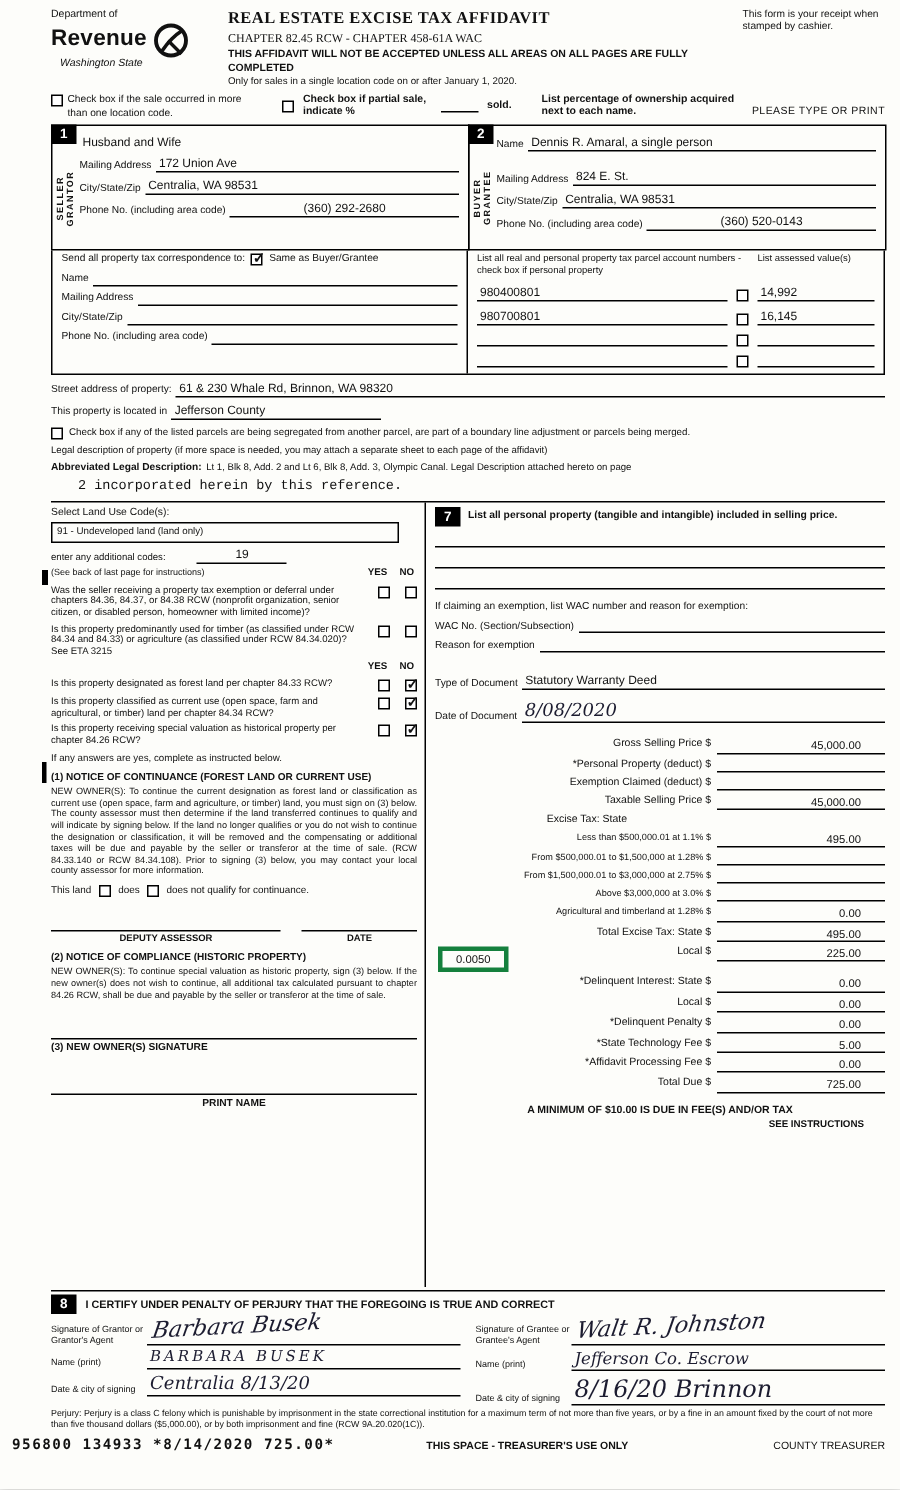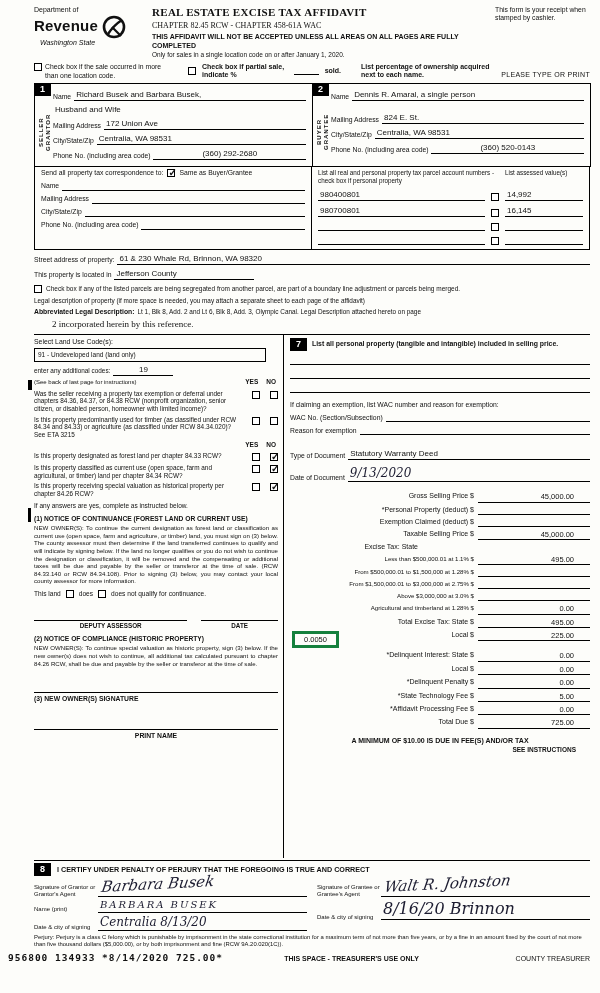--- a/index.html
+++ b/index.html
@@ -43,27 +43,27 @@
 .phead{display:flex;gap:6px}
 .ph1{flex:1;font-size:6.3px}
 .ph2{width:78px;font-size:6.3px}
 .prow{display:flex;align-items:flex-end;gap:6px;margin-top:5px}
 .pnum{flex:1;border-bottom:1px solid #000;min-height:9px;padding:0 2px}
 .pval{width:78px;border-bottom:1px solid #000;min-height:9px;padding:0 2px}
 
 .liner{display:flex;align-items:flex-end;margin-top:4px}
 .small{font-size:6.4px}
 .segrow{display:flex;gap:4px;align-items:center;margin-top:5px;font-size:6.5px}
-.monoline{font-family:Liberation Serif, serif;font-size:9px;margin:3px 0 2px 18px}
+.monoline{font-family:Liberation Mono, monospace;font-size:9px;margin:3px 0 2px 18px}
 
 .cols{display:flex;border-top:1px solid #000;margin-top:3px;min-height:524px}
 .lcol{width:250px;border-right:1px solid #000;padding:3px 5px 2px 0;position:relative}
 .rcol{flex:1;padding:3px 0 2px 6px;position:relative}
 .lucode{border:1px solid #000;padding:2px 3px;font-size:6.5px;margin-top:2px;width:232px}
-.addl{display:flex;align-items:center;margin-top:3px;gap:3px}
+.addl{display:flex;align-items:flex-end;margin-top:3px;gap:21px}
 .seeback{font-size:6px;margin-top:2px}
 .yn{display:flex;justify-content:flex-end;gap:8px;font-size:6.5px;font-weight:bold;margin-top:2px;padding-right:2px}
 .qrow{display:flex;margin-top:3px;gap:4px}
 .qtext{flex:1;font-size:6.4px;line-height:1.2}
 .qboxes{width:30px;display:flex;gap:10px;align-items:flex-start;justify-content:flex-end;padding-top:1px}
 .compnote{font-size:6.5px;margin-top:4px}
 .ntitle{font-size:6.7px;font-weight:bold;margin-top:5px}
 .para{font-size:6.1px;line-height:1.25;text-align:justify;margin-top:1px}
 .landrow{display:flex;gap:5px;align-items:center;font-size:6.6px;margin-top:5px}
 .dalines{display:flex;gap:14px;margin-top:14px}
@@ -153,24 +153,20 @@
     <div class="typeprint">PLEASE TYPE OR PRINT</div>
   </div>
 
   <div class="parties">
     <section class="party">
       <div class="secnum">1</div>
       <div class="vert">
         <span>SELLER</span><br><span>GRANTOR</span>
       </div>
       <div class="fl">
-          <span class="flabel">Name</span>
-          <span class="fill typed">Richard Busek and Barbara Busek,</span>
-        </div>
-      <div class="fl">
           <span class="fill typed" style="border-bottom:none">Husband and Wife</span>
         </div>
       <div class="fl">
           <span class="flabel">Mailing Address</span>
           <span class="fill typed">172 Union Ave</span>
         </div>
       <div class="fl">
           <span class="flabel">City/State/Zip</span>
           <span class="fill typed">Centralia, WA 98531</span>
         </div>
@@ -371,21 +367,21 @@
       <div class="fl">
           <span class="flabel">Reason for exemption</span>
           <span class="fill"></span>
         </div>
       <div class="fl" style="margin-top:14px">
           <span class="flabel">Type of Document</span>
           <span class="fill typed">Statutory Warranty Deed</span>
         </div>
       <div class="fl" style="margin-top:6px">
           <span class="flabel">Date of Document</span>
-          <span class="fill hw hwv" style="font-size:12px">9/13/2020</span>
+          <span class="fill hw hwv" style="font-size:12px">8/08/2020</span>
         </div>
 
       <div style="margin-top:10px">
         <div class="trow">
             <span class="tlabel">Gross Selling Price $</span>
             <span class="tval">45,000.00</span>
           </div>
         <div class="trow">
             <span class="tlabel">*Personal Property (deduct) $</span>
             <span class="tval"></span>
@@ -480,20 +476,24 @@
           <span class="siglab2">Date &amp; city of signing</span>
           <span class="fill"><span class="hw hwv" style="font-size:12px">Centralia    8/13/20</span></span>
         </div>
       </div>
       <div class="certcol">
         <div class="sigrow">
           <span class="siglab2">Signature of Grantee or Grantee's Agent</span>
           <span class="fill"><span class="hw sig">Walt R. Johnston</span></span>
         </div>
         <div class="sigrow">
+          <span class="siglab2">Name (print)</span>
+          <span class="fill"><span class="hw hwv" style="font-size:11px">Jefferson Co. Escrow</span></span>
+        </div>
+        <div class="sigrow">
           <span class="siglab2">Date &amp; city of signing</span>
           <span class="fill"><span class="hw hwv" style="font-size:16px">8/16/20    Brinnon</span></span>
         </div>
       </div>
     </div>
     <div class="perjury">Perjury: Perjury is a class C felony which is punishable by imprisonment in the state correctional institution for a maximum term of not more than five years, or by a fine in an amount fixed by the court of not more than five thousand dollars ($5,000.00), or by both imprisonment and fine (RCW 9A.20.020(1C)).</div>
   </div>
 
   <div class="bottomrow">
     <div class="stamp">956800 134933 *8/14/2020 725.00*</div>

